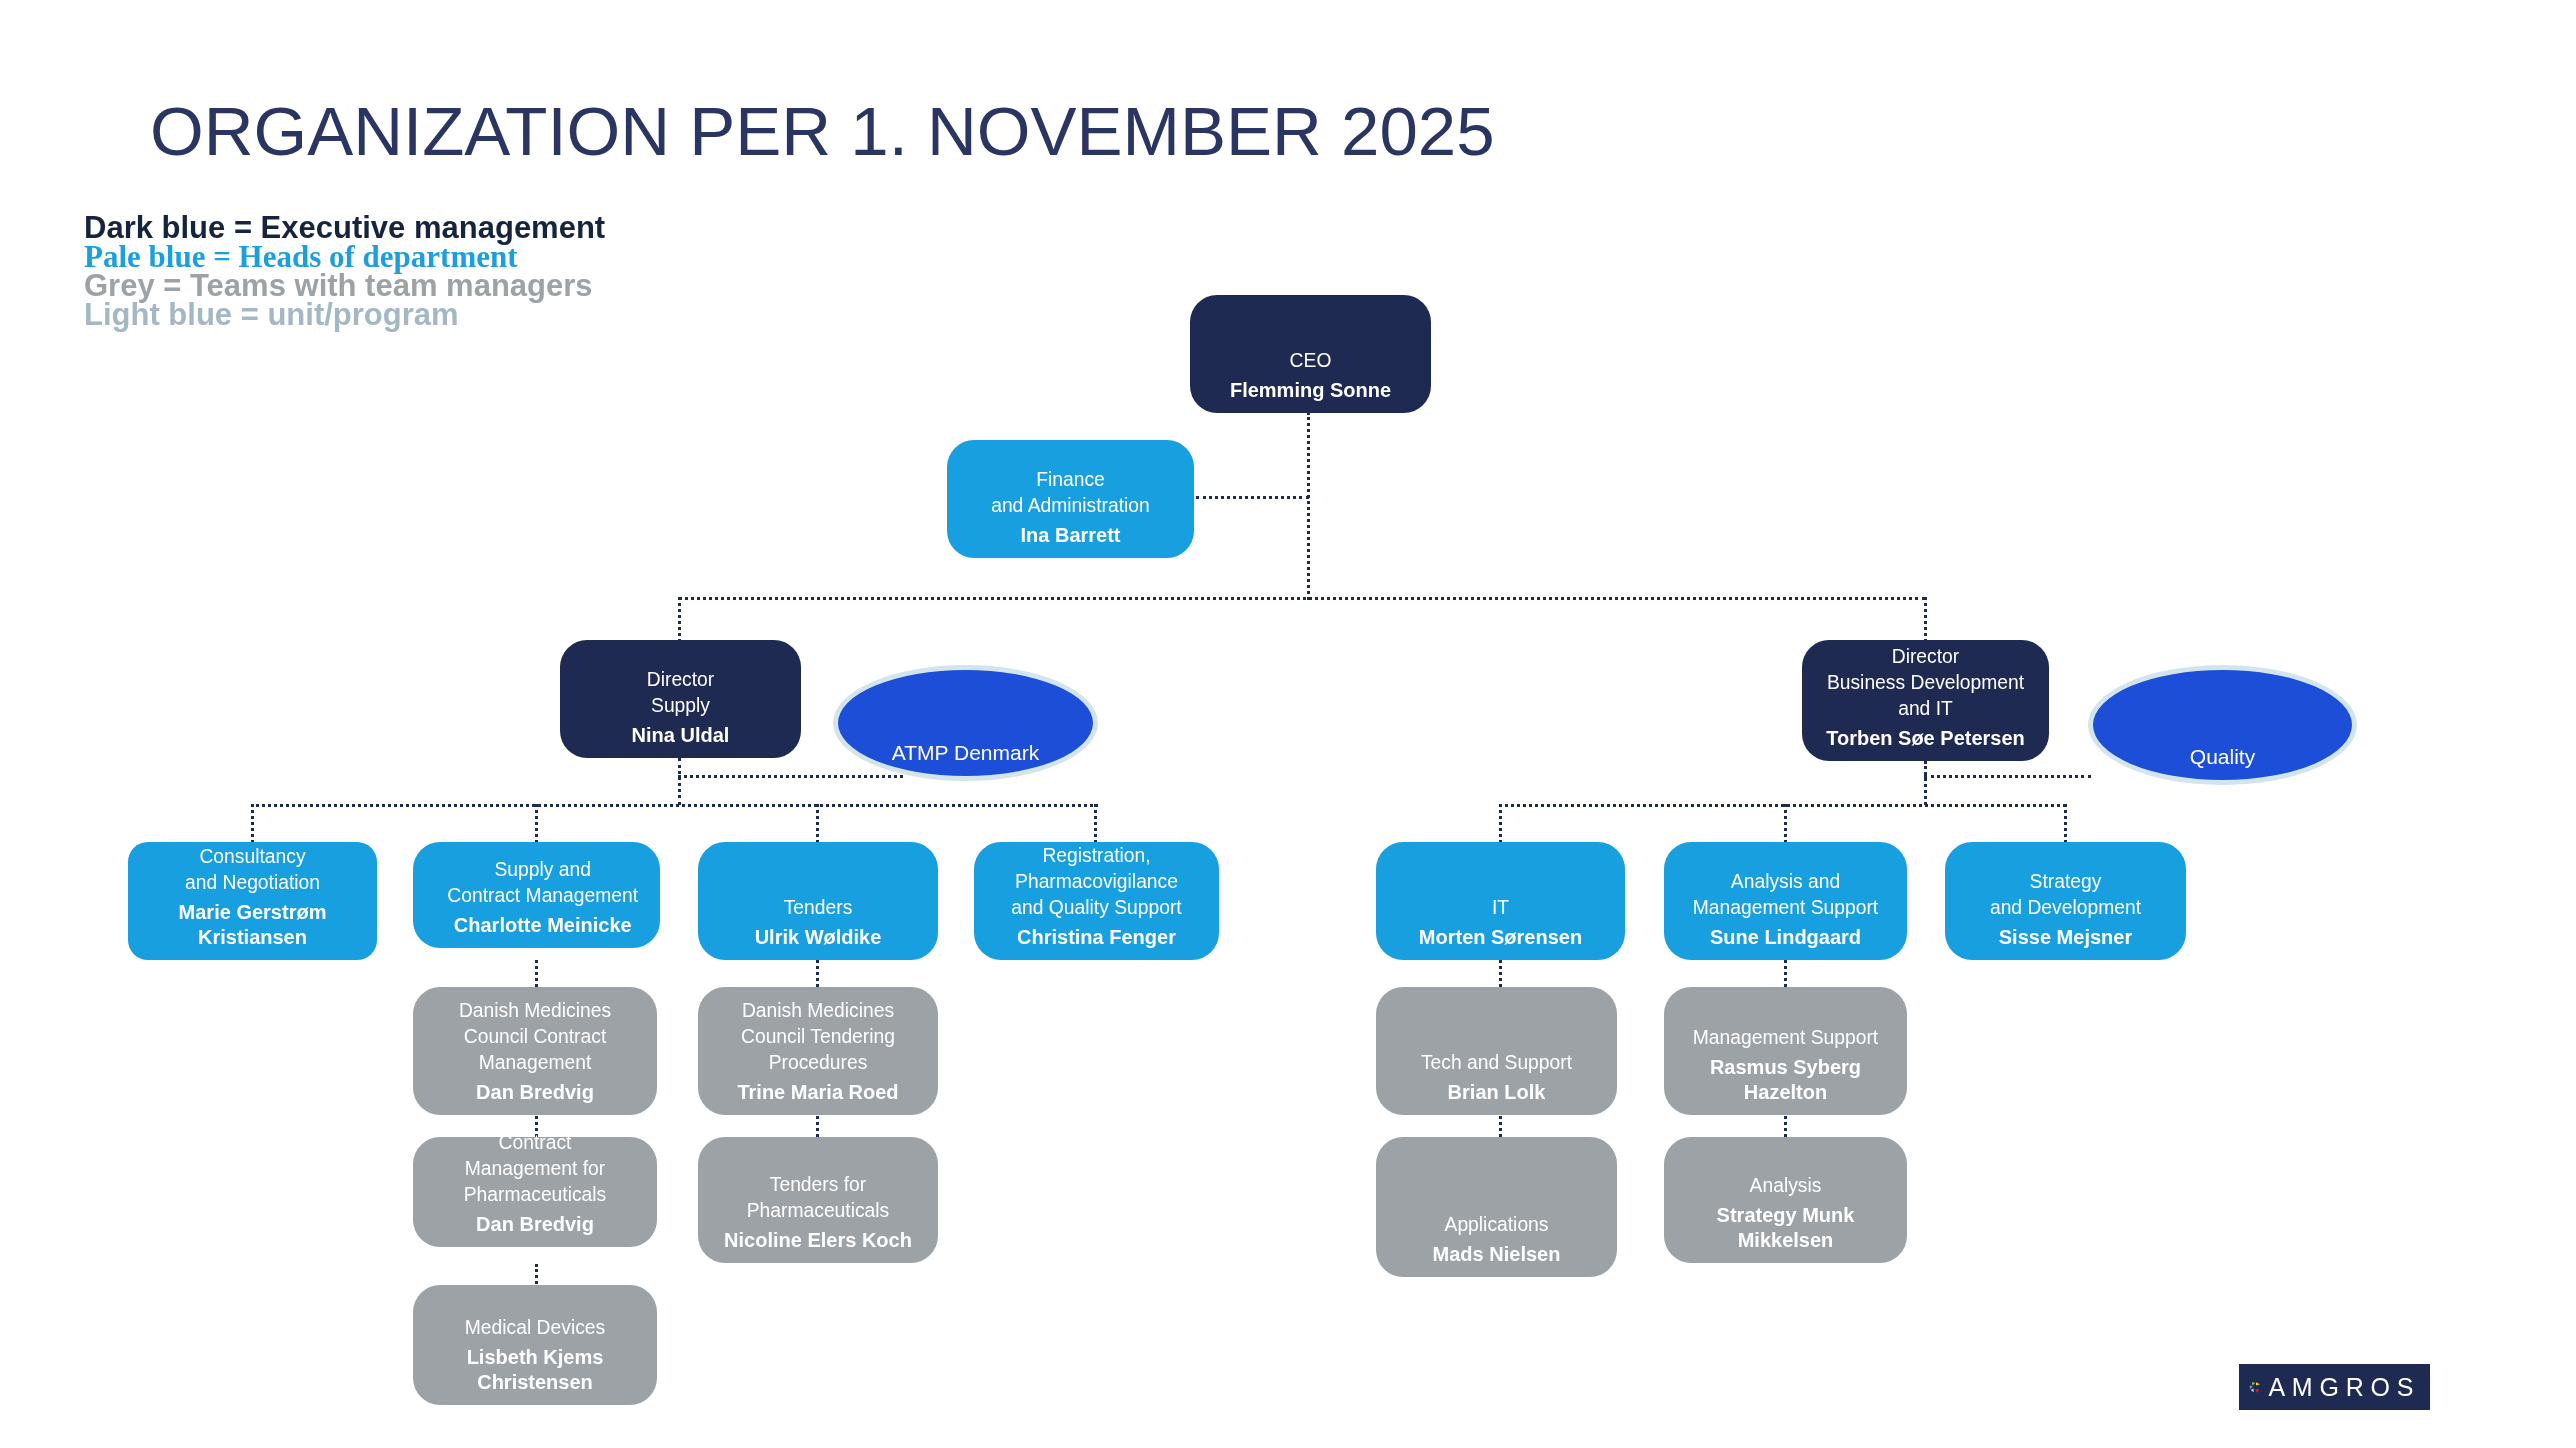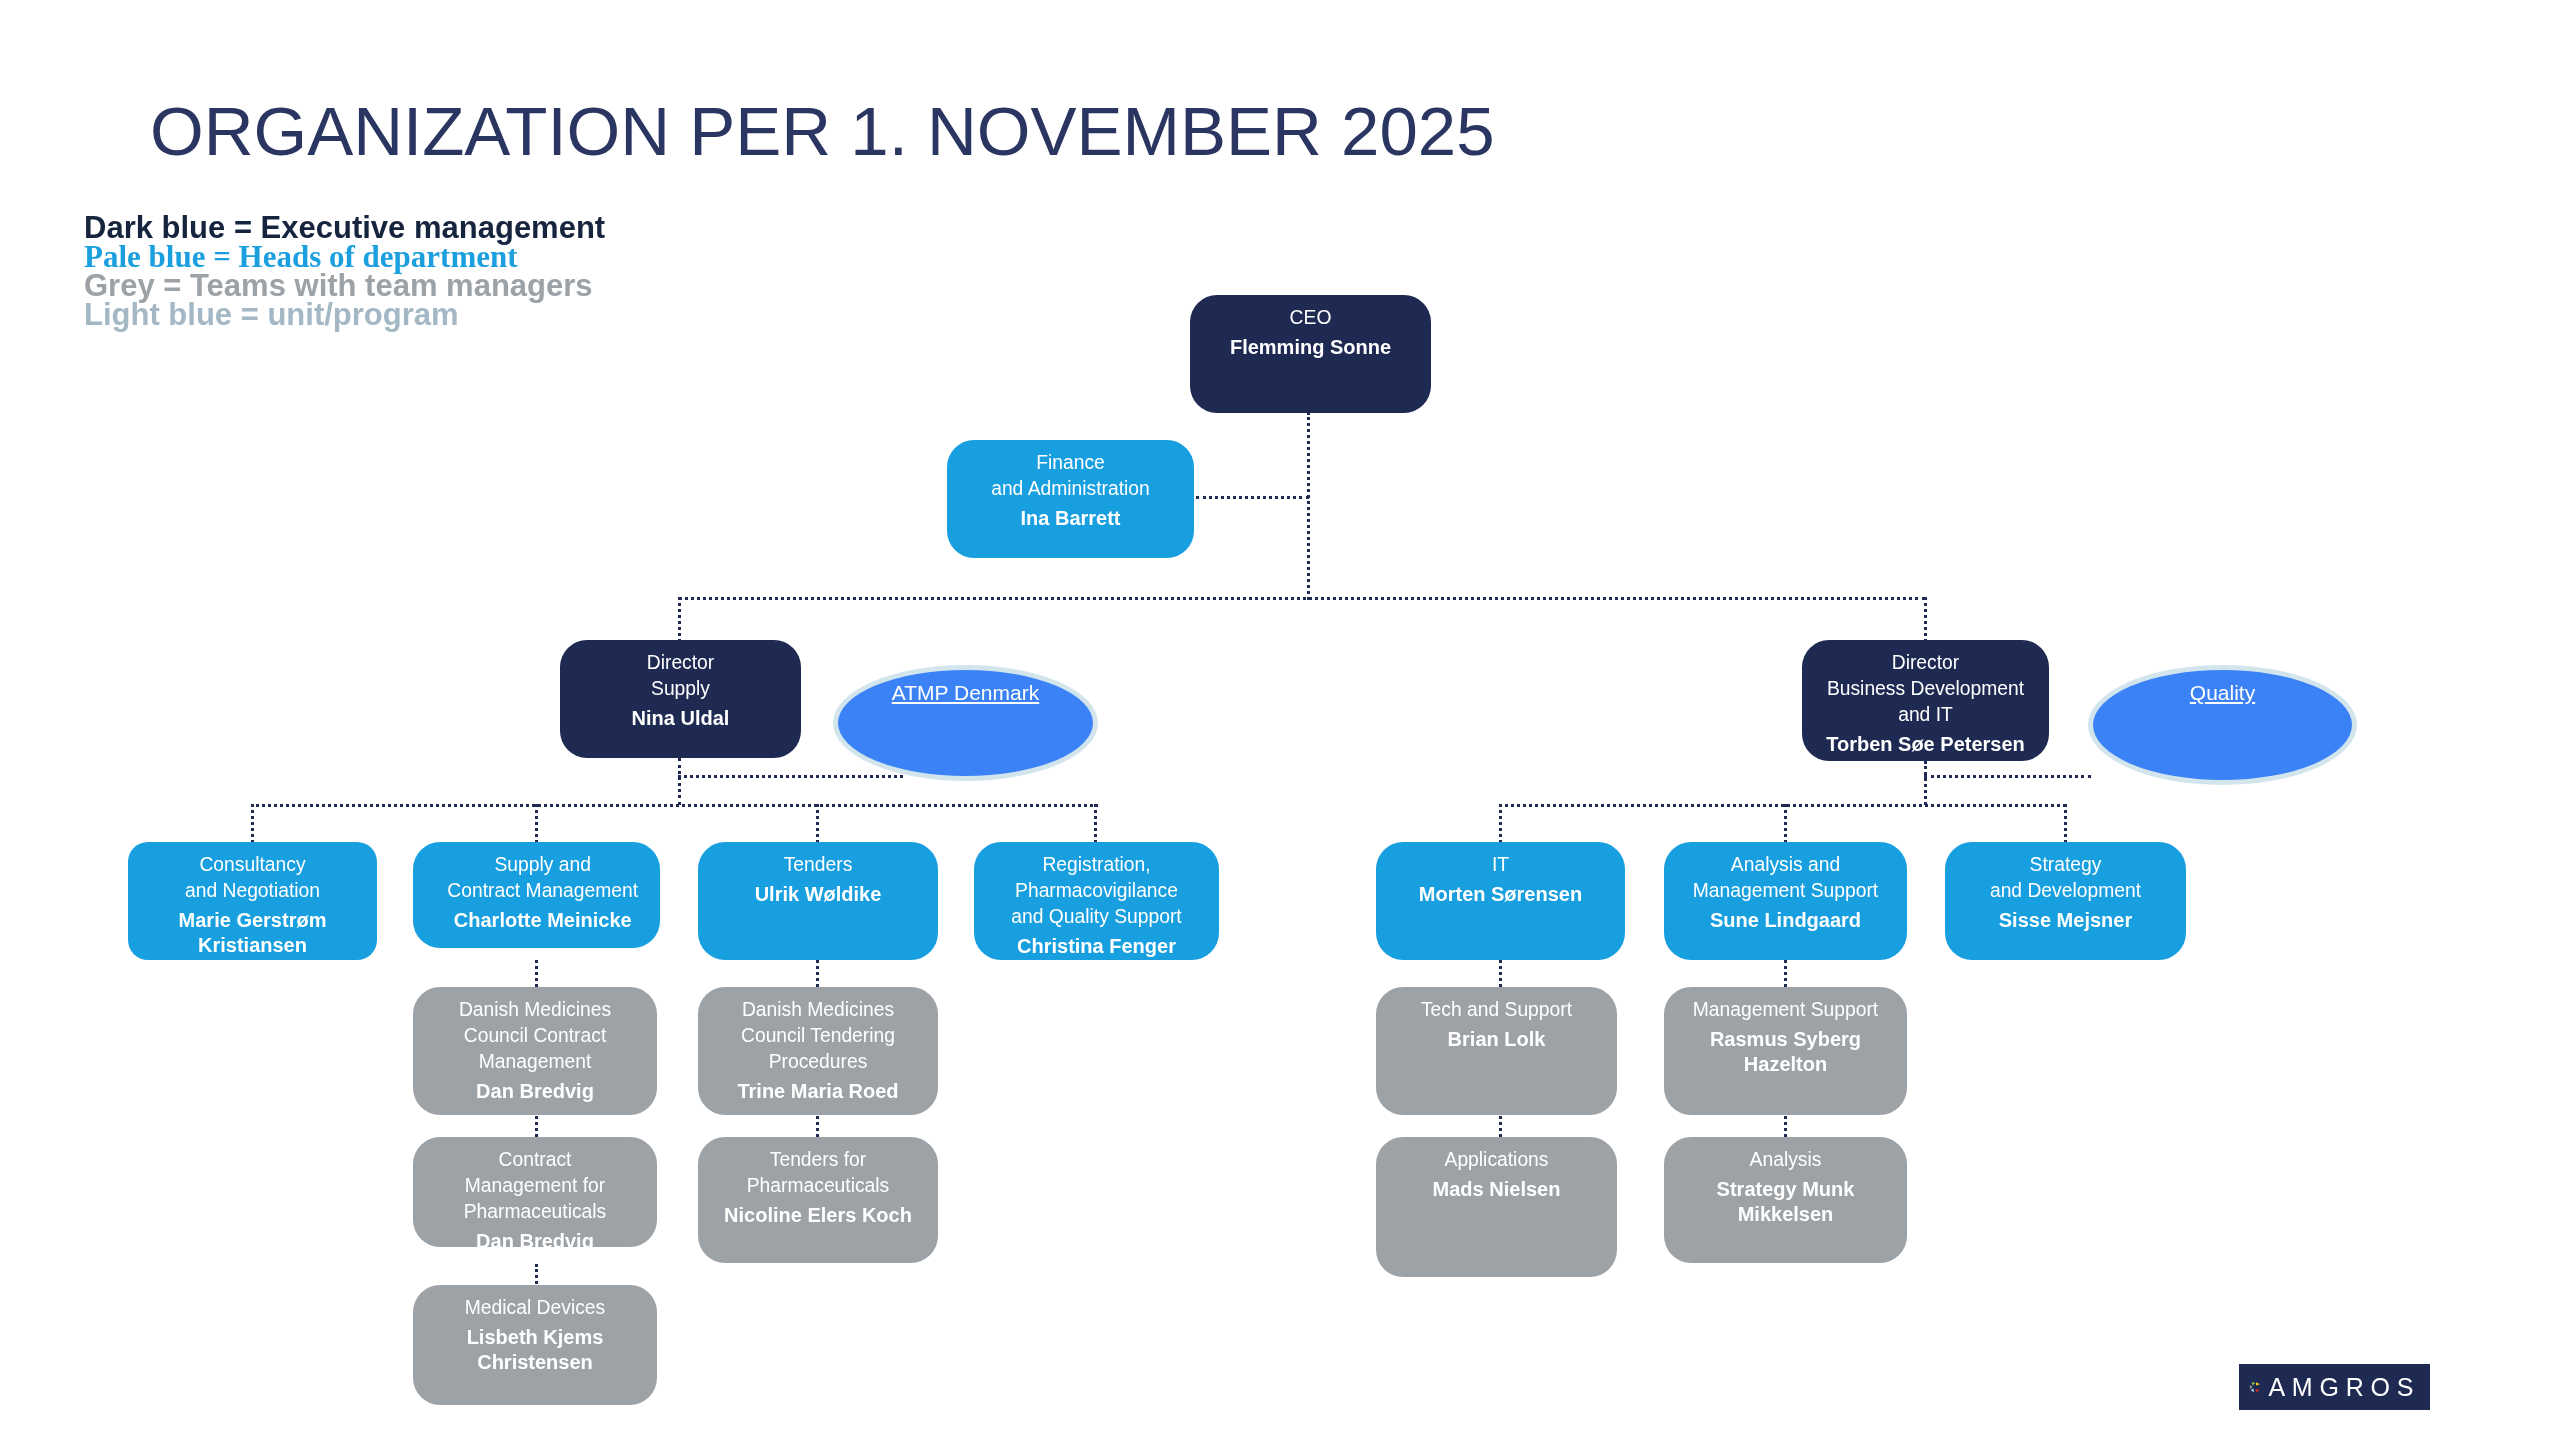--- a/index.html
+++ b/index.html
@@ -13,27 +13,27 @@
   }
   .legend{position:absolute;left:84px;top:213px;}
   .legend div{font-size:31px;font-weight:700;line-height:29px;white-space:nowrap;}
   .lg-exec{color:#16243E;}
   .lg-head{color:#1B9FDE;font-family:Liberation Serif, serif;}
   .lg-team{color:#9DA2A7;}
   .lg-unit{color:#A3B8C4;}
 
   .node{
     position:absolute;border-radius:27px;color:#ffffff;text-align:center;
-    display:flex;flex-direction:column;align-items:center;justify-content:flex-start;
+    display:flex;flex-direction:column;align-items:center;justify-content:flex-end;
     box-sizing:border-box;padding:9.7px 13.5px;
   }
   .navy{background:#1F2A52;}
   .blue{background:#189FDF;}
   .grey{background:#9DA2A7;}
-  .ellipse{background:#3b82f6;border:5.8px solid #D2E5ED;border-radius:50%;text-decoration:underline;}
+  .ellipse{background:#1d4ed8;border:5.8px solid #D2E5ED;border-radius:50%;}
   .dept{font-size:19.3px;line-height:26px;white-space:pre-line;font-weight:400;}
   .person{font-size:20px;line-height:25px;white-space:pre-line;font-weight:700;margin-top:4.8px;}
   .ellipse .dept{font-size:21px;}
 
   .conn-h{position:absolute;border-top:3.9px dotted #1F2A52;height:0;}
   .conn-v{position:absolute;border-left:3.9px dotted #1F2A52;width:0;}
 
   .logo{
     position:absolute;left:2239px;top:1364px;width:191px;height:46px;background:#1F2A52;
     display:flex;align-items:center;justify-content:flex-start;padding:0 9.7px;box-sizing:border-box;

